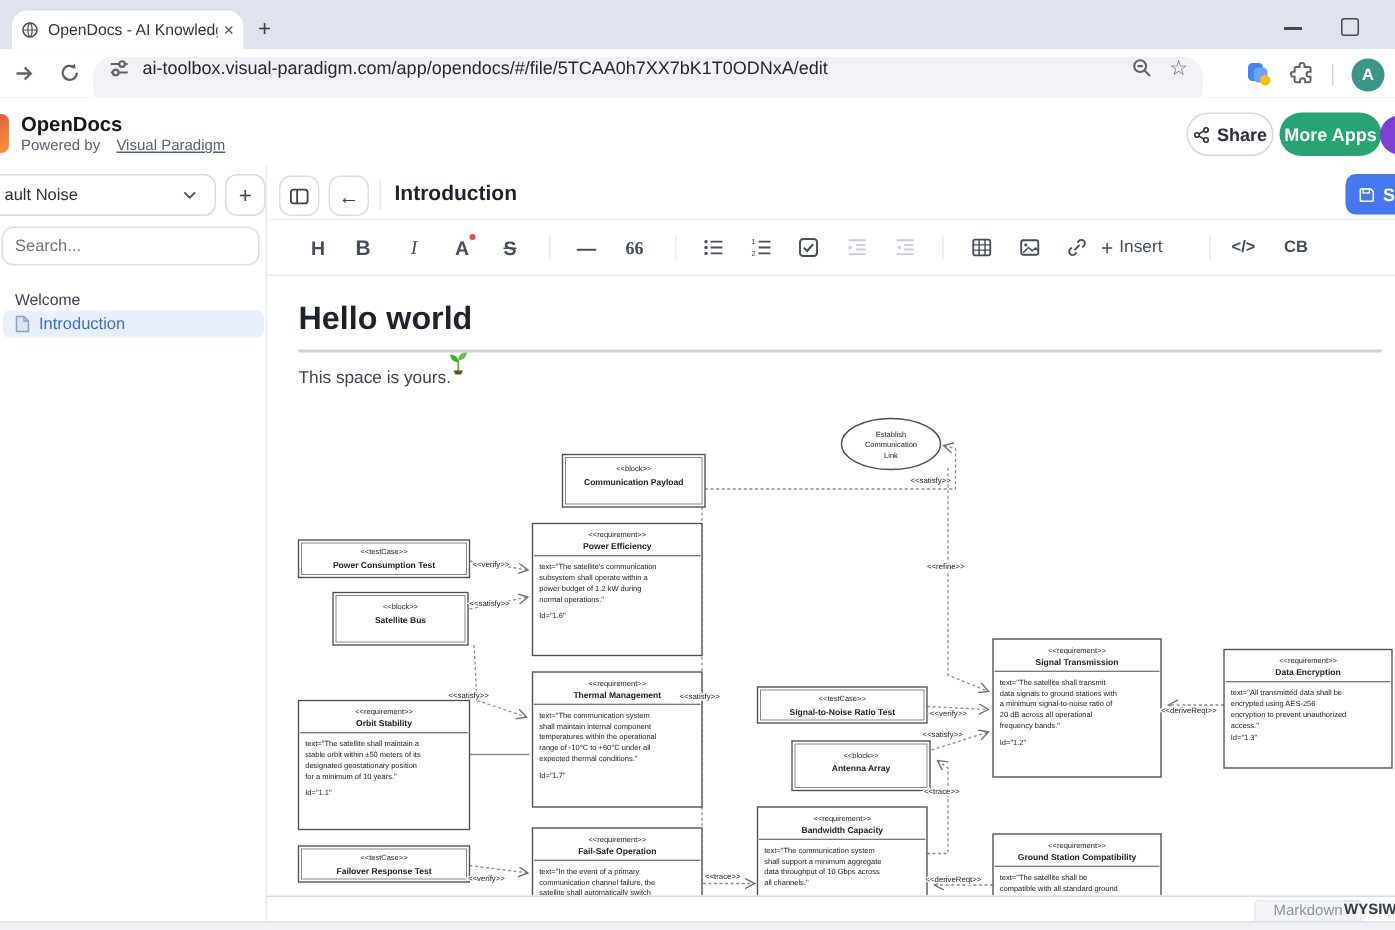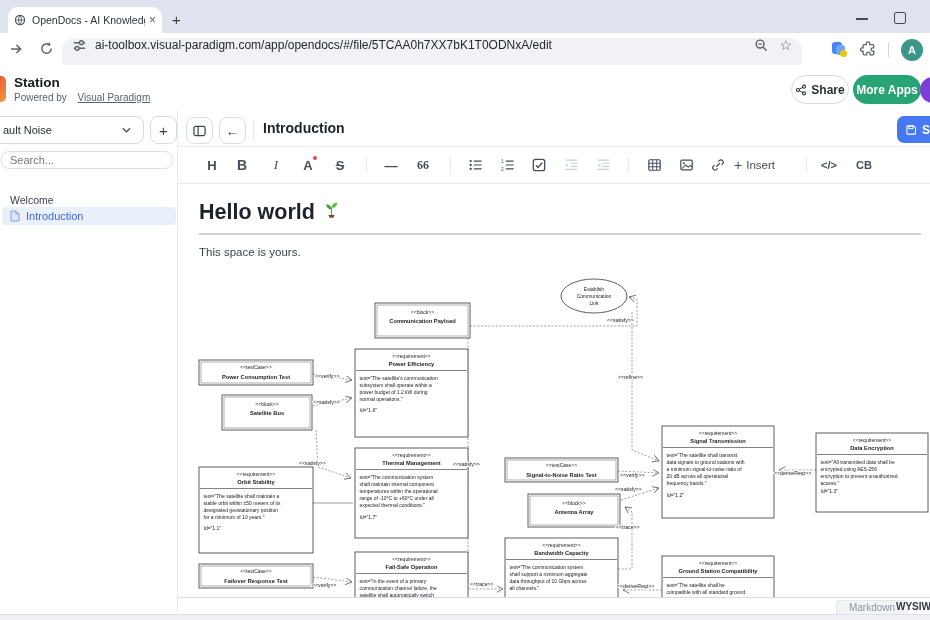--- a/index.html
+++ b/index.html
@@ -34,41 +34,41 @@
              font-size:12px;font-weight:600;color:#2b3036;box-sizing:border-box;}
   .btn-moreapps{left:853px;top:75px;width:68px;height:29px;border-radius:15px;background:#27a374;
                 color:#fff;font-size:12px;font-weight:600;display:flex;align-items:center;justify-content:center;}
   .purple-avatar{left:920px;top:77px;width:26px;height:26px;border-radius:50%;background:#7b3fd6;}
   
   .sidebar{left:0;top:110px;width:178px;height:510px;background:#fff;border-right:1px solid #e8eaee;box-sizing:border-box;}
   .space-pill{left:-22px;top:116px;width:166px;height:28px;border:1px solid #d7dbe1;border-radius:8px;
               box-sizing:border-box;display:flex;align-items:center;padding-left:24px;font-size:11px;color:#2a2f36;background:#fff;}
   .space-plus{left:150px;top:116px;width:27px;height:28px;border:1px solid #d7dbe1;border-radius:8px;
               box-sizing:border-box;display:flex;align-items:center;justify-content:center;font-size:15px;color:#3c434d;background:#fff;}
-  .search-box{left:1px;top:151px;width:172px;height:18px;border:1px solid #dcdfe5;border-radius:8px;
+  .search-box{left:1px;top:151px;width:172px;height:26px;border:1px solid #dcdfe5;border-radius:8px;
               box-sizing:border-box;padding:0 8px;font-size:11px;color:#99a1ad;background:#fff;outline:none;
               font-family:"Liberation Sans",sans-serif;}
   .side-section{left:10px;top:194px;font-size:10.5px;font-weight:500;color:#3b424d;}
   .side-item{left:2px;top:207px;width:174px;height:18px;background:#e9f0fc;border-radius:4px;
              display:flex;align-items:center;padding-left:8px;box-sizing:border-box;gap:6px;
              font-size:11px;color:#3a6bd8;}
   
   .edheader{left:178px;top:110px;width:752px;height:37px;background:#fff;border-bottom:1px solid #eceef2;box-sizing:border-box;}
   .sq-btn{width:27px;height:27px;border:1px solid #dadee4;border-radius:8px;background:#fff;box-sizing:border-box;
           display:flex;align-items:center;justify-content:center;color:#3c434d;}
   .doc-title{left:263px;top:120px;font-size:14px;font-weight:bold;color:#1d222b;}
   .btn-save{left:897px;top:116px;width:60px;height:27px;background:#4678f2;border-radius:7px;color:#fff;
             font-size:12px;font-weight:600;display:flex;align-items:center;padding-left:8px;gap:5px;box-sizing:border-box;}
   .toolbar{left:178px;top:147px;width:752px;height:37px;background:#fff;border-bottom:1px solid #e8eaee;box-sizing:border-box;}
   .tb{width:24px;height:24px;top:153px;display:flex;align-items:center;justify-content:center;
       color:#454d58;font-size:13px;}
   .tb-sep{width:1px;height:16px;background:#e5e8ec;top:157px;}
   .tb-dis{color:#c9cfd9;}
   
-  .h1{left:199px;top:200px;font-size:21.5px;font-weight:bold;color:#1e232b;display:flex;align-items:flex-start;gap:7px;}
+  .h1{left:199px;top:200px;font-size:21.5px;font-weight:bold;color:#1e232b;display:flex;align-items:flex-end;gap:7px;flex-direction:column;}
   .h1-rule{left:199px;top:233px;width:722px;height:1.5px;background:#cdd2d9;}
   .para{left:199px;top:246px;font-size:11.5px;color:#3d434e;}
   
   #diagram-svg{left:178px;top:268px;}
   #diagram-svg text{font-family:"Liberation Sans",sans-serif;fill:#222;}
   .n-st{font-size:5px;text-anchor:middle;}
   .n-name{font-size:5.7px;font-weight:bold;text-anchor:middle;}
   .n-body{font-size:5px;}
   .uc-line{font-size:5px;text-anchor:middle;}
   .elabel{font-size:5.2px;fill:#3a3a3a;paint-order:stroke;stroke:#fff;stroke-width:2px;}
@@ -138,21 +138,21 @@
   <div class="abs" style="left:860px;top:41px;">
     <svg width="16" height="16" viewBox="0 0 16 16">
         <path d="M6.3 2.6 a1.7 1.7 0 0 1 3.4 0 v1 h3 a1 1 0 0 1 1 1 v2.2 h-1 a1.7 1.7 0 0 0 0 3.4 h1 v2.6 a1 1 0 0 1 -1 1 h-2.6 v-1 a1.7 1.7 0 0 0 -3.4 0 v1 H4.1 a1 1 0 0 1 -1 -1 v-2.6 h-0.9 a1.7 1.7 0 0 1 0 -3.4 h0.9 V4.6 a1 1 0 0 1 1 -1 h2.2 z" fill="none" stroke="#5f6368" stroke-width="1.3"></path>
       </svg>
   </div>
   <div class="abs vline-sep"></div>
   <div class="abs avatar-a">A</div>
 
   <div class="abs appheader"></div>
   <div class="abs logo-sliver"></div>
-  <div class="abs app-title">Station</div>
+  <div class="abs app-title">OpenDocs</div>
   <div class="abs powered"><span>Powered by </span><a href="#">Visual Paradigm</a></div>
   <div class="abs btn-share">
     <span style="display:flex;">
       <svg width="12" height="12" viewBox="0 0 16 16">
           <circle cx="4" cy="8" r="2" fill="none" stroke="#2b3036" stroke-width="1.4"></circle>
           <circle cx="12" cy="3.5" r="2" fill="none" stroke="#2b3036" stroke-width="1.4"></circle>
           <circle cx="12" cy="12.5" r="2" fill="none" stroke="#2b3036" stroke-width="1.4"></circle>
           <path d="M5.8 7 L10.2 4.4 M5.8 9 L10.2 11.6" stroke="#2b3036" stroke-width="1.3"></path>
         </svg>
     </span>

